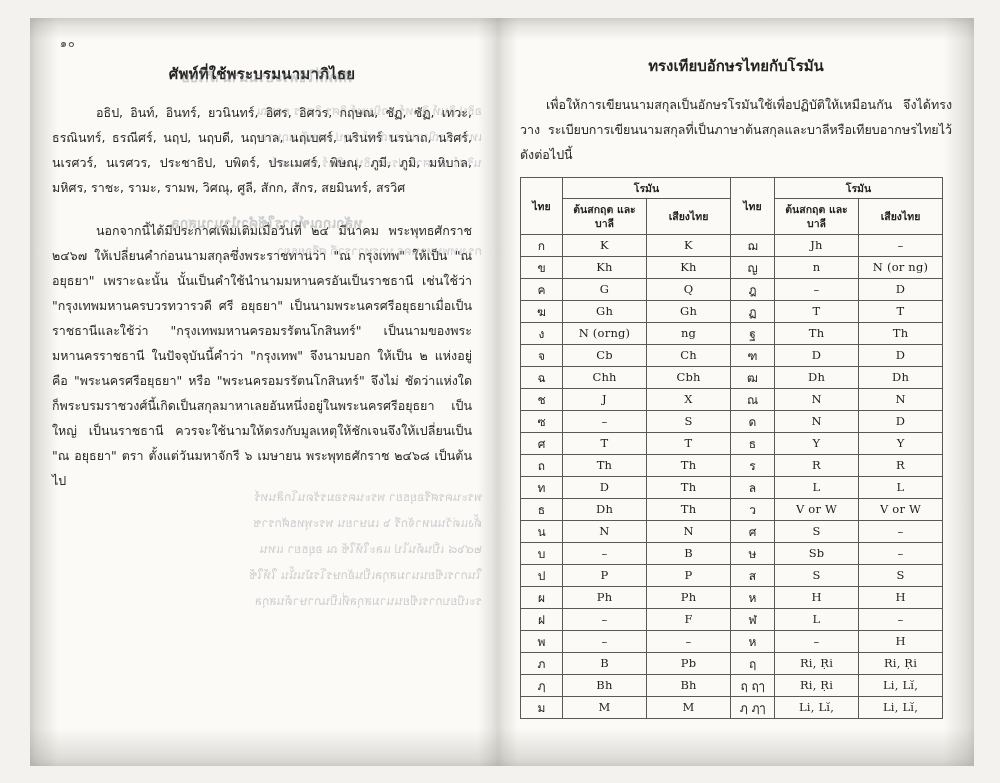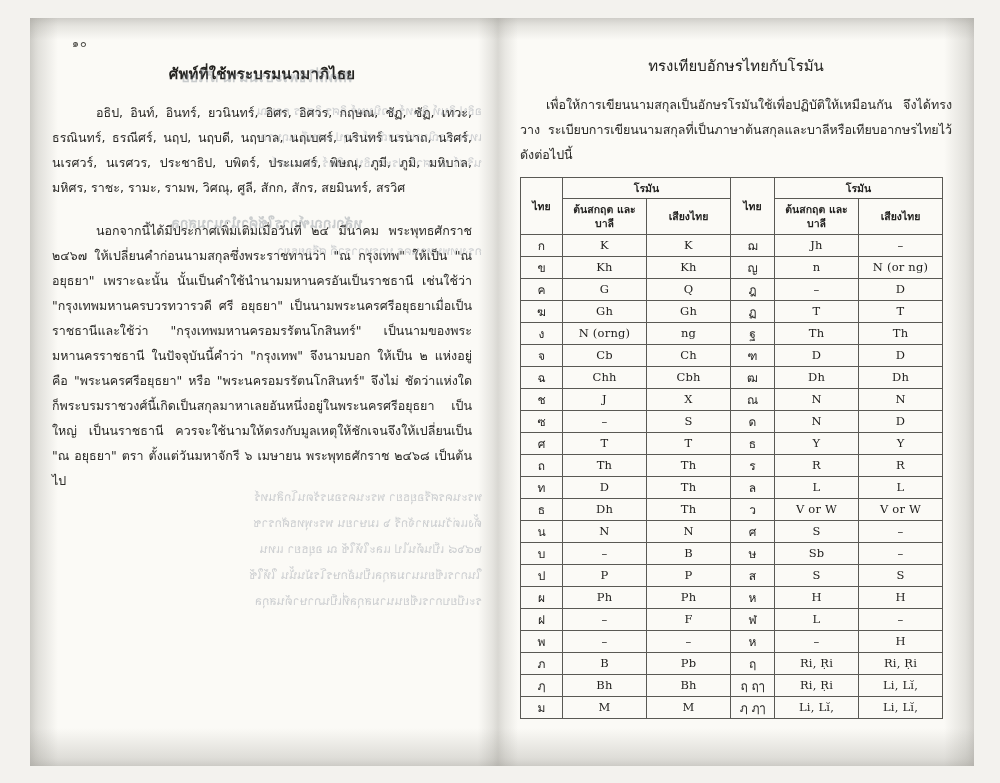--- a/index.html
+++ b/index.html
@@ -71,21 +71,21 @@
     left: 52px;
     top: 34px;
     width: 420px;
     height: 700px;
   }
   .folio {
     font-family: "DejaVu Sans", sans-serif;
     font-size: 11px;
     color: #4a4944;
     letter-spacing: 1px;
-    margin-left: 20px;
+    margin-left: 8px;
     margin-bottom: 10px;
   }
   .heading {
     text-align: center;
     font-size: 15px;
     font-weight: bold;
     color: #23221f;
     margin: 4px 0 14px 0;
     letter-spacing: 0.2px;
   }
@@ -122,21 +122,21 @@
   .right-page {
     position: absolute;
     left: 520px;
     top: 34px;
     width: 432px;
     height: 700px;
   }
   .r-heading {
     text-align: center;
     font-size: 15px;
-    font-weight: normal;
+    font-weight: bold;
     color: #23221f;
     margin: 20px 0 14px 0;
   }
   .r-body {
     font-size: 12.5px;
     line-height: 2.0;
     color: #2b2a27;
     text-align: justify;
     text-indent: 26px;
   }

